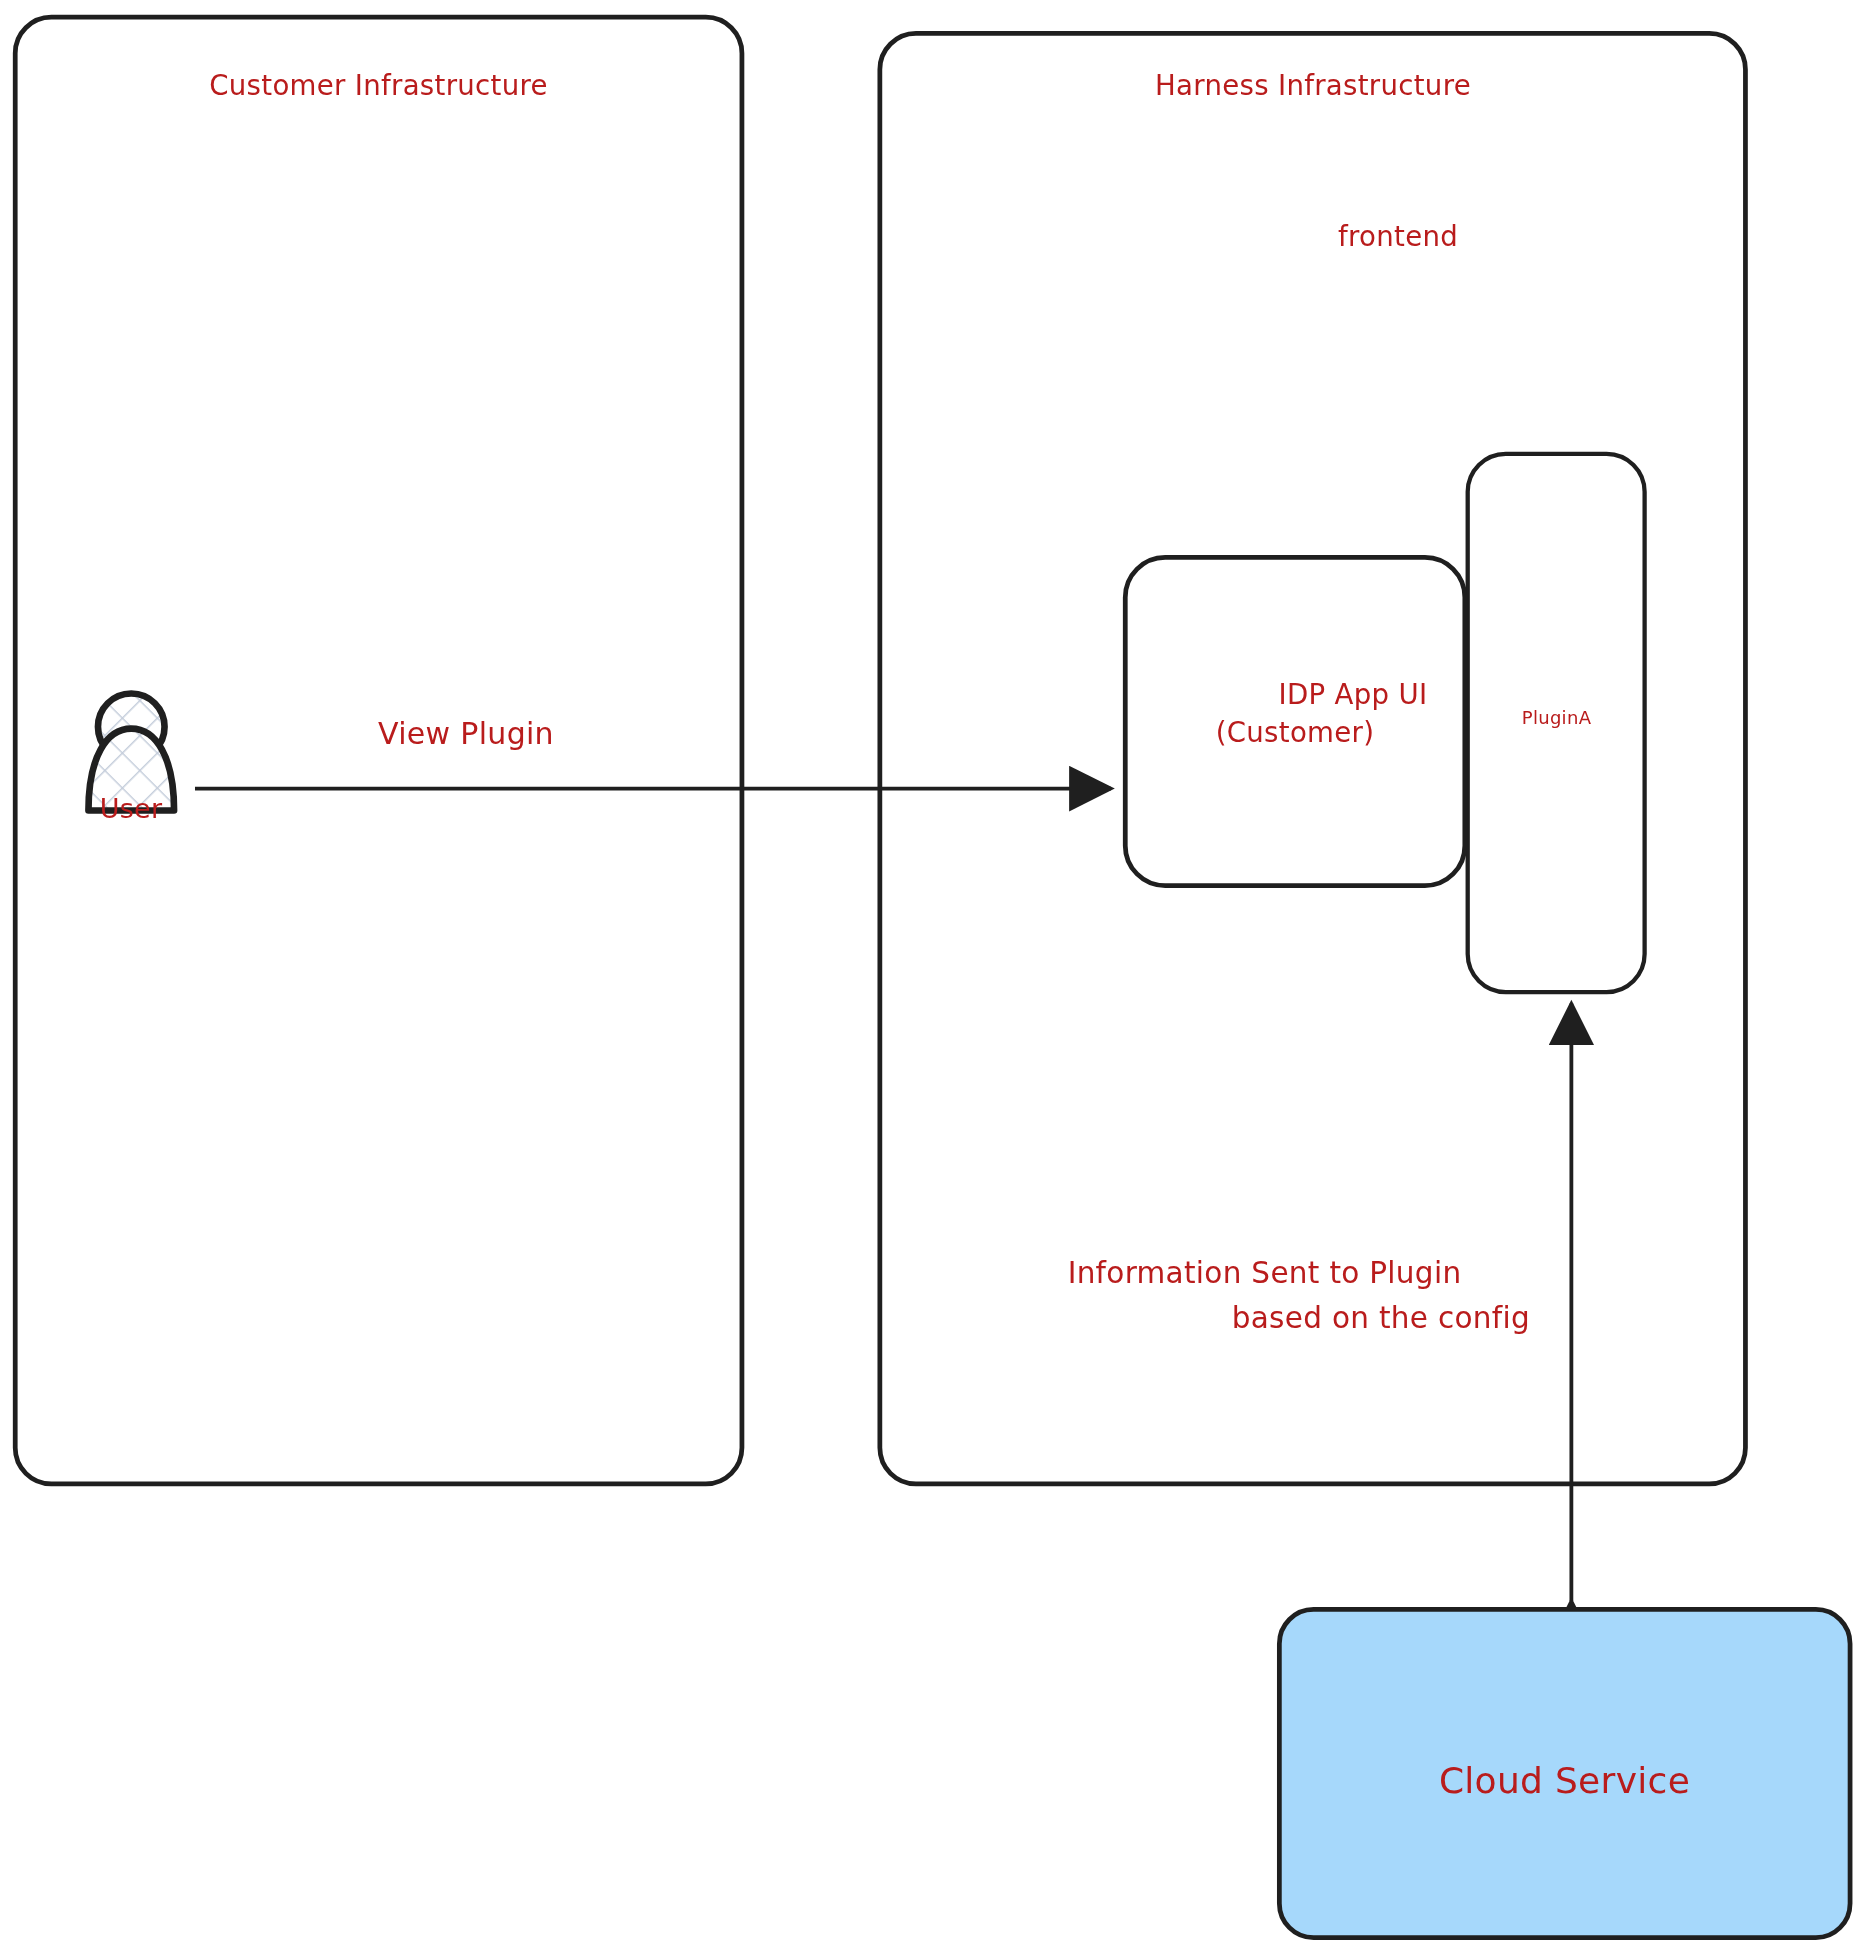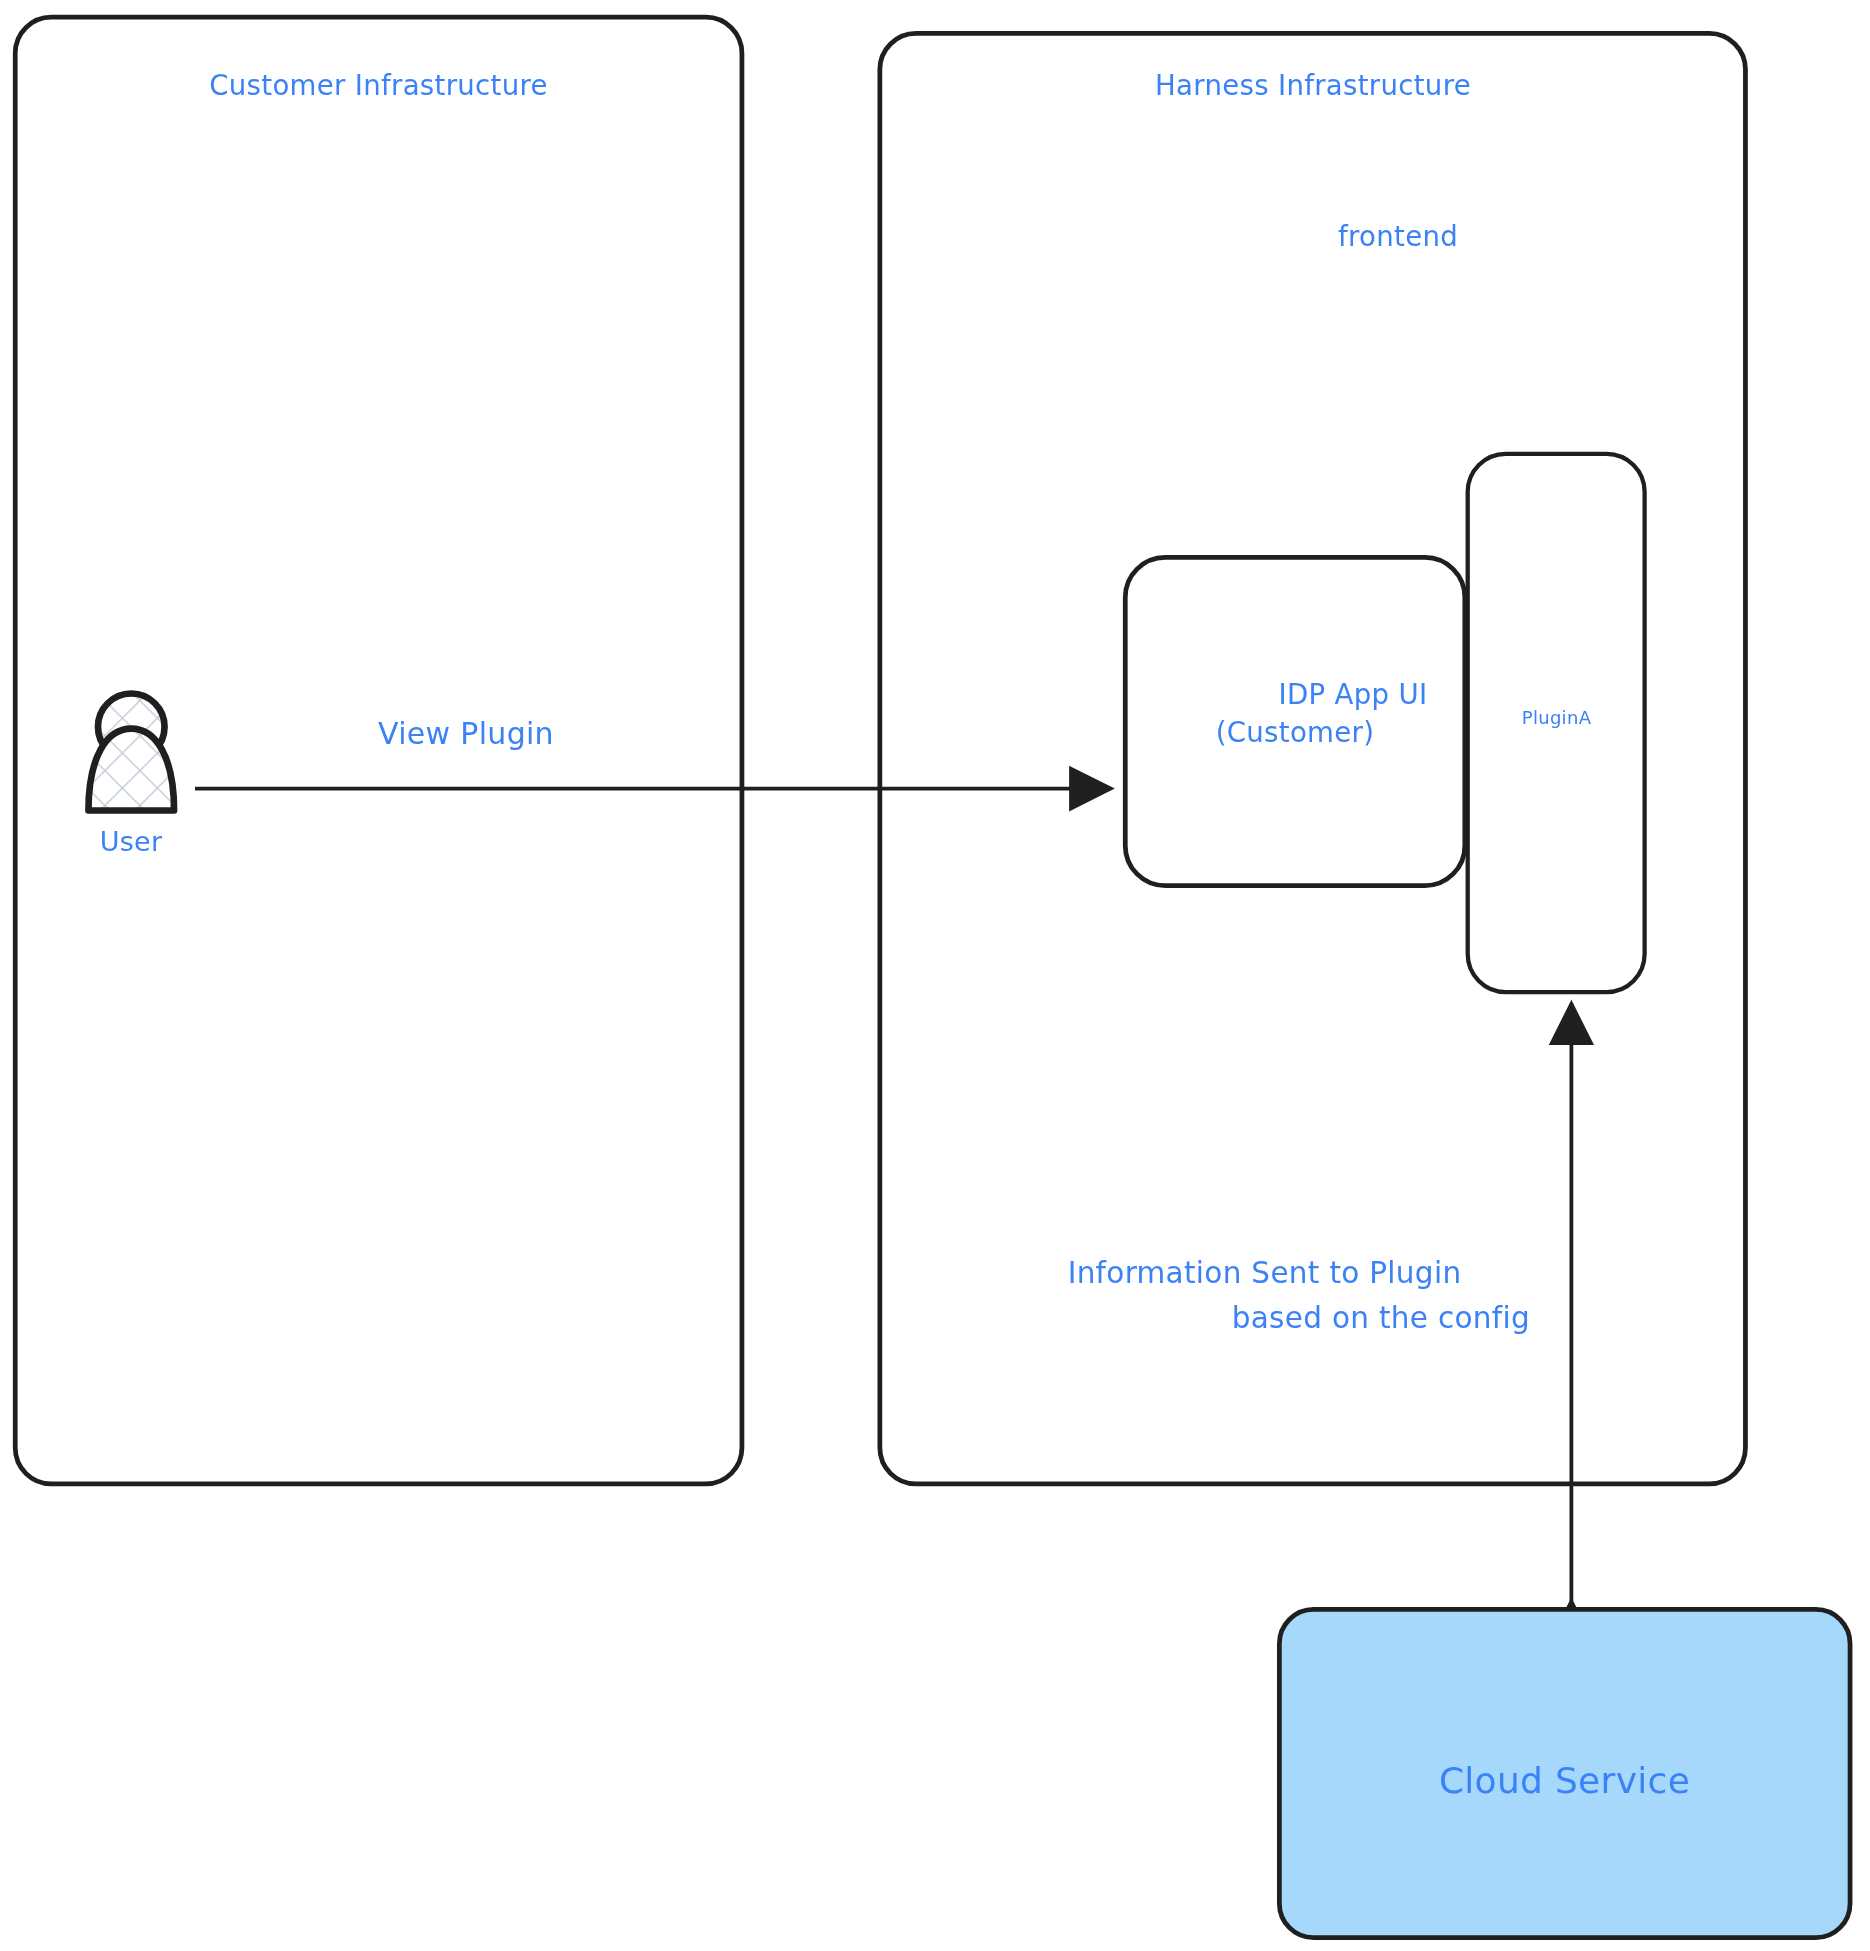--- a/index.html
+++ b/index.html
@@ -22,21 +22,21 @@
   }
   #diagram-svg {
     position: absolute;
     top: 0;
     left: 0;
     width: 1871px;
     height: 1952px;
   }
   .dgm-label {
     position: absolute;
-    color: #3b82f6;
+    color: #b91c1c;
     font-family: "DejaVu Sans", sans-serif;
     text-align: center;
     white-space: pre;
     line-height: 1.28;
     letter-spacing: 0.3px;
     pointer-events: none;
   }
   .lbl-group-title { font-size: 27.6px; }
   .lbl-sub-title   { font-size: 27.6px; }
   .lbl-node        { font-size: 27.6px; }
@@ -102,21 +102,21 @@
       <rect x="1345" y="1692" width="600" height="345" rx="36" ry="36" fill="#a6d8fb" stroke="#1f1f1f" stroke-width="5"></rect>
     </g>
   </svg>
 
   <div class="dgm-label lbl-group-title" style="left:15px; top:68px; width:727px;">Customer Infrastructure</div>
 
   <div class="dgm-label lbl-group-title" style="left:880px; top:68px; width:866px;">Harness Infrastructure</div>
 
   <div class="dgm-label lbl-sub-title" style="left:1208px; top:171px; width:380px;margin-top:48px;">frontend</div>
 
-  <div class="dgm-label lbl-actor" style="left:55px; top:825px; width:152px;">User</div>
+  <div class="dgm-label lbl-actor" style="left:55px; top:792px; width:152px;">User</div>
 
   <div class="dgm-label lbl-edge" style="left:276px; top:715px; width:380px;">View Plugin</div>
 
   <div class="dgm-label lbl-node" style="left:1183px; top:677px; width:340px;">IDP App UI</div>
   <div class="dgm-label lbl-node" style="left:1125px; top:715px; width:340px;">(Customer)</div>
 
   <div class="dgm-label lbl-node-sm" style="left:1468px; top:706px; width:177px;">PluginA</div>
 
   <div class="dgm-label lbl-edge-multi" style="left:999px; top:1251px; width:531px; text-align:center;">Information Sent to Plugin</div>
   <div class="dgm-label lbl-edge-multi" style="left:999px; top:1296px; width:531px; text-align:right;">based on the config</div>

